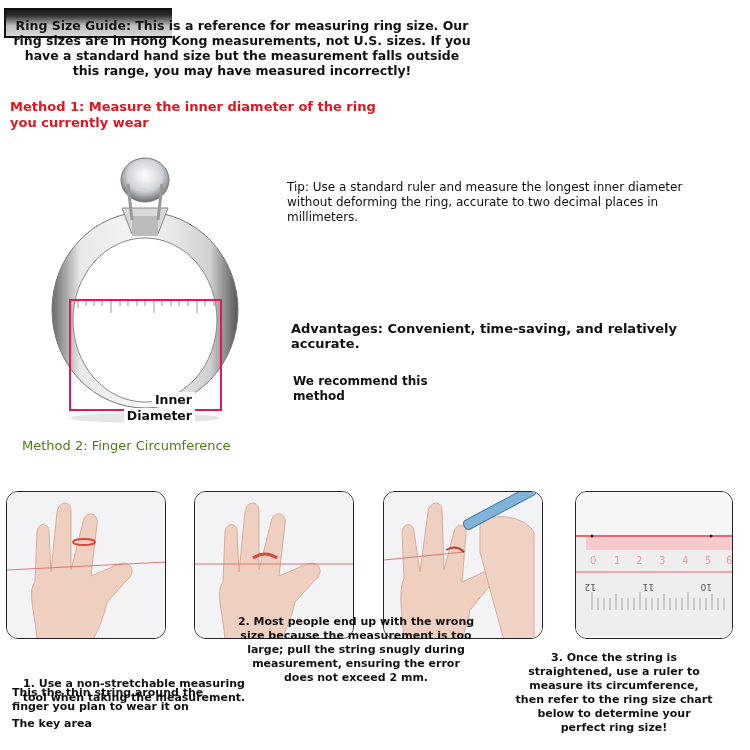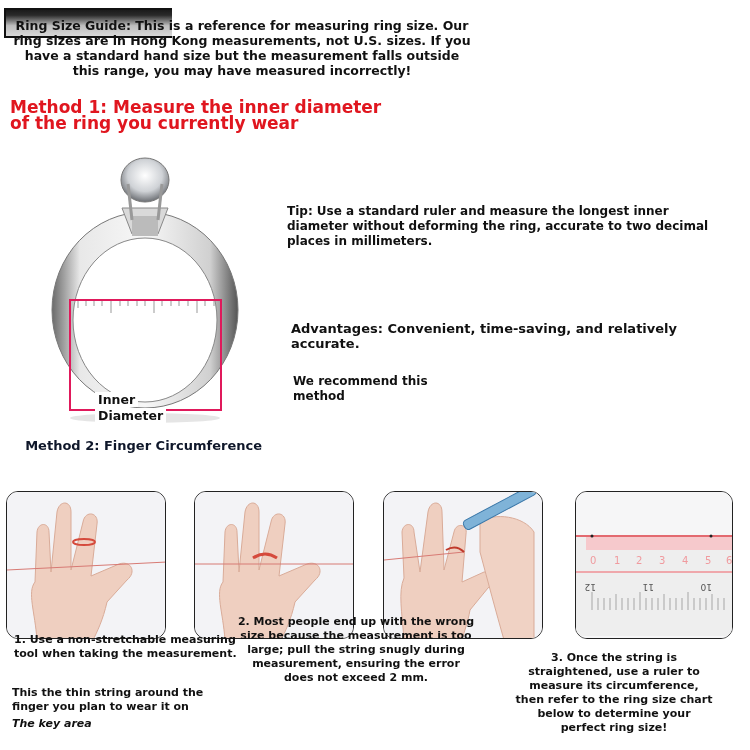--- a/index.html
+++ b/index.html
@@ -11,49 +11,49 @@
     left: 4px; top: 8px; width: 168px; height: 30px;
     background: linear-gradient(180deg, #1b1b1b 0%, #2a2a2a 20%, #bdbdbd 60%, #d8d8d8 100%);
     border: 2px solid #111; border-right: none;
   }
   .intro {
     left: 12px; top: 18px; width: 460px; text-align: center;
     font-size: 12.5px; font-weight: bold; line-height: 15px;
   }
   .method1 {
     left: 10px; top: 99px; width: 380px;
-    color: #e0161f; font-size: 17px; font-weight: bold; line-height: 16px;
-  }
-  .tip { left: 287px; top: 204px; width: 430px; font-size: 12px; font-weight: bold; line-height: 15px; }
+    color: #e0161f; font-size: 13px; font-weight: bold; line-height: 16px;
+  }
+  .tip { left: 287px; top: 180px; width: 430px; font-size: 12px; font-weight: normal; line-height: 15px; }
   .adv { left: 291px; top: 321px; width: 440px; font-size: 13px; font-weight: bold; line-height: 15px; }
   .rec { left: 293px; top: 374px; width: 150px; font-size: 12px; font-weight: bold; line-height: 15px; }
 
   .ring-wrap { left: 40px; top: 150px; width: 210px; height: 280px; }
   .inner-box { left: 69px; top: 299px; width: 153px; height: 112px; border: 2px solid #e0195b; border-bottom: 2px solid #e0195b; }
   .inner-label {
-    left: 95px; top: 392px; width: 100px; text-align: left;
+    left: 95px; top: 392px; width: 100px; text-align: right;
     font-size: 12.5px; font-weight: bold; line-height: 16px; background: transparent;
   }
   .inner-label span { background: #fff; padding: 0 3px; }
 
   .method2 {
-    left: 22px; top: 438px; width: 240px; text-align: right;
-    font-size: 13px; font-weight: bold; line-height: 16px; color: #0f172a;
+    left: 22px; top: 438px; width: 240px; text-align: left;
+    font-size: 13px; font-weight: normal; line-height: 16px; color: #4d7c0f;
   }
 
   .photo {
     width: 160px; height: 148px; top: 491px;
     border: 1.5px solid #222; border-radius: 12px; overflow: hidden;
     background: #f4f4f5;
   }
   .p1 { left: 6px; } .p2 { left: 194px; } .p3 { left: 383px; } .p4 { left: 575px; width: 158px; }
 
-  .cap1 { left: 14px; top: 633px; width: 240px; font-size: 11px; font-weight: bold; line-height: 14px; }
+  .cap1 { left: 14px; top: 677px; width: 240px; font-size: 11px; font-weight: bold; line-height: 14px; text-align: center; }
   .cap1b { left: 12px; top: 686px; width: 220px; font-size: 11px; font-weight: bold; line-height: 14px; }
-  .cap1c { left: 12px; top: 717px; width: 200px; font-size: 11px; font-weight: bold; line-height: 14px; font-style: italic; }
+  .cap1c { left: 12px; top: 717px; width: 200px; font-size: 11px; font-weight: bold; line-height: 14px; }
   .cap2 { left: 236px; top: 615px; width: 240px; text-align: center; font-size: 11px; font-weight: bold; line-height: 14px; }
   .cap3 { left: 514px; top: 644px; width: 200px; text-align: center; font-size: 11px; font-weight: bold; line-height: 14px; margin-top: 7px; }
 </style>
 </head>
 <body>
 
 <div class="abs dark-tab"></div>
 <div class="abs intro">Ring Size Guide: This is a reference for measuring ring size. Our ring sizes are in Hong Kong measurements, not U.S. sizes. If you have a standard hand size but the measurement falls outside this range, you may have measured incorrectly!</div>
 
 <div class="abs method1">Method 1: Measure the inner diameter of the ring you currently wear</div>

